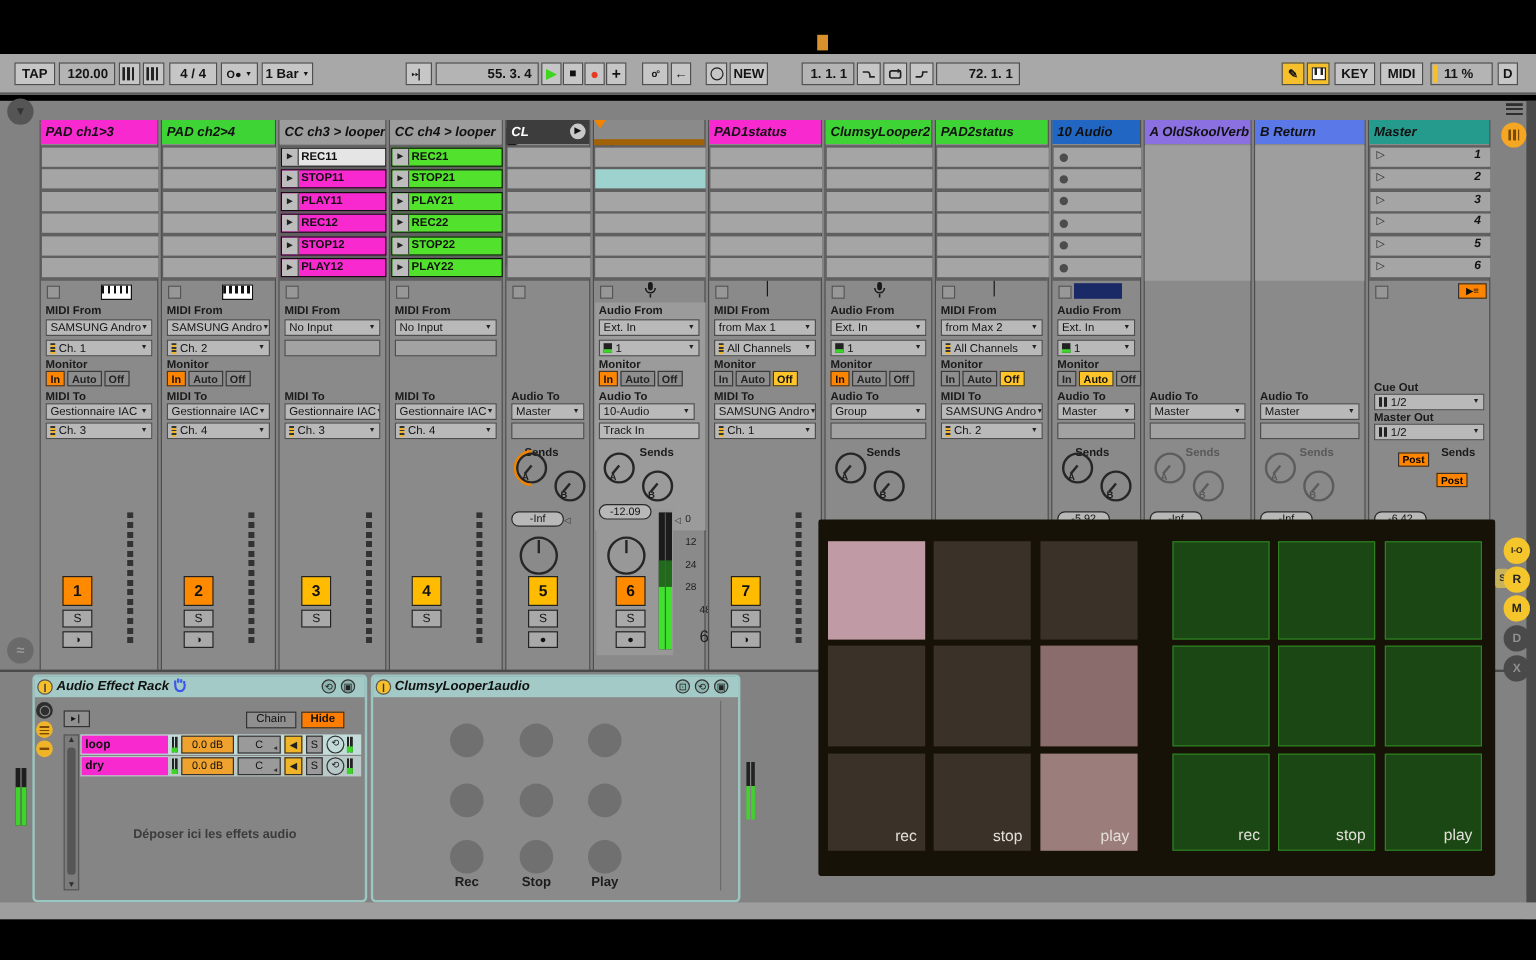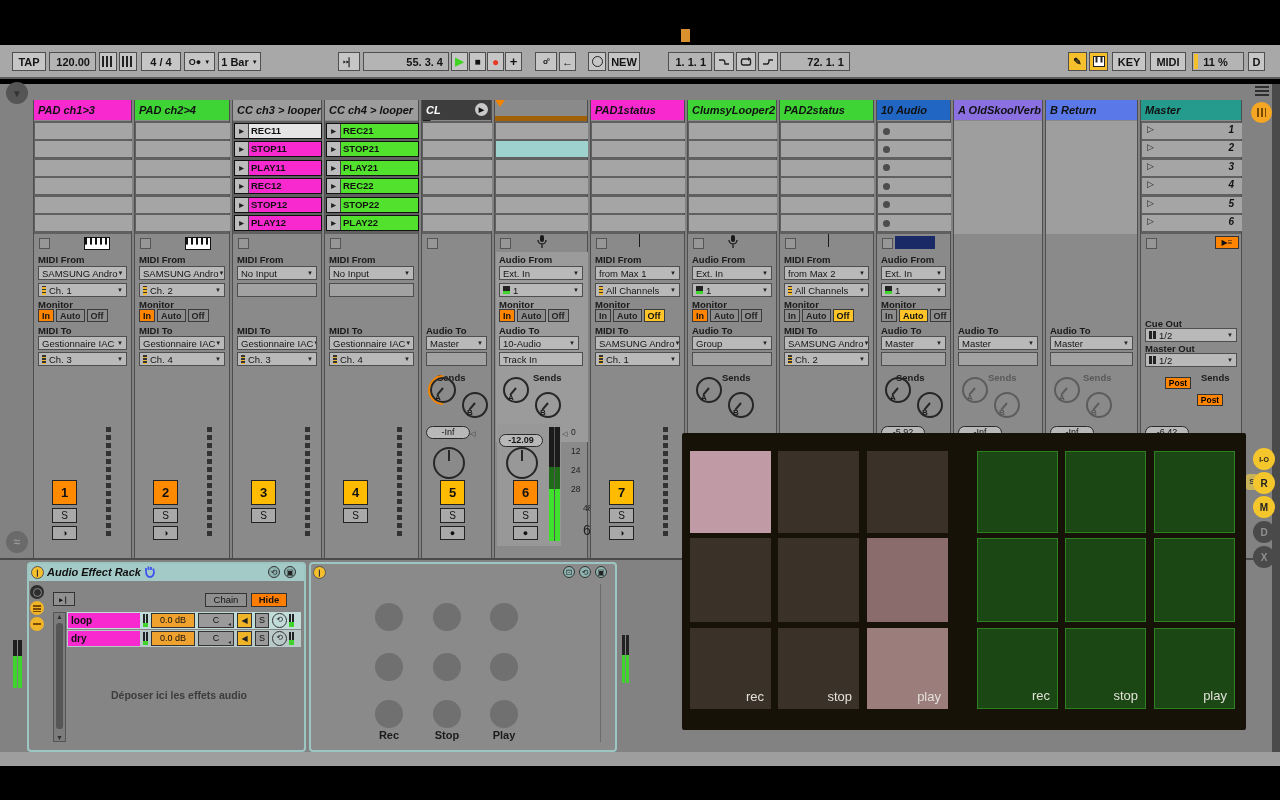--- a/index.html
+++ b/index.html
@@ -425,21 +425,21 @@
           </div>
           <div class="lbl" style="left: 38px; top: 272px;">Sends</div>
           <div class="knob" style="left: 8px; top: 277px; width: 26px; height: 26px;">
             <div style="left: 50%; top: 0px; width: 2px; height: 9px; margin-left: -1px; background: rgb(38, 38, 38); transform: rotate(-140deg); transform-origin: 50% 100%; position: absolute;"></div>
             <div class="kl" style="left: 3px; bottom: -1px; position: absolute;">A</div>
           </div>
           <div class="knob" style="left: 40px; top: 292px; width: 26px; height: 26px;">
             <div style="left: 50%; top: 0px; width: 2px; height: 9px; margin-left: -1px; background: rgb(38, 38, 38); transform: rotate(-140deg); transform-origin: 50% 100%; position: absolute;"></div>
             <div class="kl" style="left: 3px; bottom: -1px; position: absolute;">B</div>
           </div>
-          <div class="oval" style="left: 4px; top: 334px; width: 44px; font-weight: bold;">-12.09</div>
+          <div class="oval" style="left: 4px; top: 320px; width: 44px;">-12.09</div>
           <div style="left: 22px; top: 339px; width: 0px; height: 0px; border-left: 5px solid transparent; border-right: 5px solid transparent; border-top: 7px solid rgb(240, 131, 0);"></div>
           <div class="knob" style="left: 11px; top: 347px; width: 32px; height: 32px;">
             <div style="left: 50%; top: 1px; width: 2px; height: 11px; margin-left: -1px; background: rgb(38, 38, 38); position: absolute;"></div>
           </div>
           <div class="numbtn" style="left: 18px; top: 380px; background: rgb(255, 138, 0);">6</div>
           <div class="sbtn" style="left: 18px; top: 408px;">S</div>
           <div class="sbtn" style="left: 18px; top: 426px; height: 14px; line-height: 13px; font-size: 9px;">●</div>
           <div style="left: 54px; top: 327px; width: 11px; height: 114px; background: rgb(27, 27, 27); position: absolute;">
             <div style="position: absolute; left: 0px; top: 40px; width: 100%; height: 22px; background: rgb(31, 107, 26);"></div>
             <div style="position: absolute; left: 0px; top: 62px; width: 100%; height: 52px; background: rgb(63, 225, 44);"></div>
@@ -796,20 +796,21 @@
             <div style="position: absolute; left: 205px; top: 1px; width: 13px; height: 13px; border: 1px solid rgb(51, 51, 51); border-radius: 50%; font-size: 8px; text-align: center; line-height: 12px; color: rgb(34, 34, 34);">⟲</div>
             <div style="position: absolute; left: 222px; top: 2px; width: 5px; height: 13px; background: repeating-linear-gradient(90deg, rgb(34, 34, 34) 0px, rgb(34, 34, 34) 2px, transparent 2px, transparent 3px);">
               <div style="position: absolute; left: 0px; bottom: 0px; width: 100%; height: 5px; background: rgb(63, 212, 44);"></div>
             </div>
           </div>
         </div>
     <div style="position:absolute;left:30px;top:125px;width:240px;text-align:center;font-size:10.5px;font-weight:bold;color:#3c3c3c">Déposer ici les effets audio</div>
   </div>
 
   <div class="device" style="left:309px;width:308px;background:#8a8a8a">
+    <div class="dtitle"><span>ClumsyLooper1audio</span></div>
     <div class="circle" style="left:2px;top:2px;width:11px;height:11px;background:#f5c02c;border:1px solid #555">
           <span style="font-size:7px;color:#333">❙</span>
         </div>
     <div class="dico" style="right:40px">⊡</div>
     <div class="dico" style="right:24px">⟲</div>
     <div class="dico" style="right:8px">▣</div>
     <div id="looperknobs" style="position: absolute; left: 0px; top: 0px; width: 100%; height: 100%;">
           <div style="position: absolute; left: 64px; top: 39px; width: 28px; height: 28px; border-radius: 50%; background: rgb(112, 112, 112);"></div>
           <div style="position: absolute; left: 122px; top: 39px; width: 28px; height: 28px; border-radius: 50%; background: rgb(112, 112, 112);"></div>
           <div style="position: absolute; left: 179px; top: 39px; width: 28px; height: 28px; border-radius: 50%; background: rgb(112, 112, 112);"></div>

